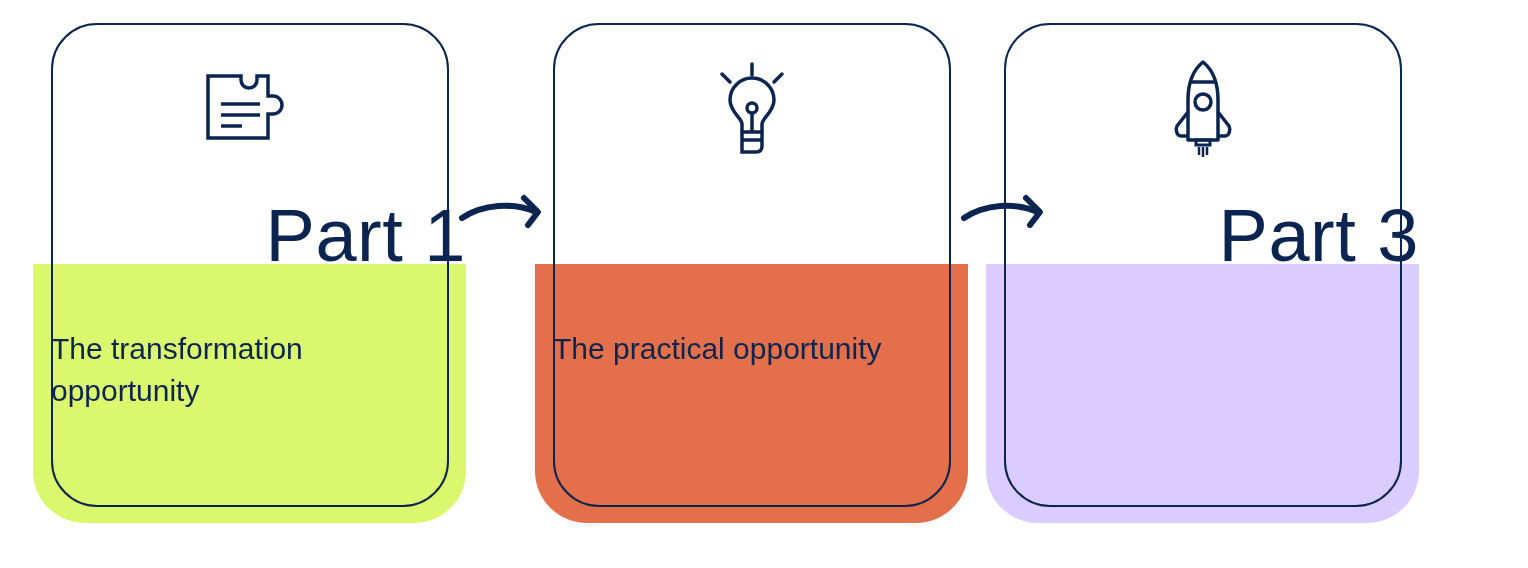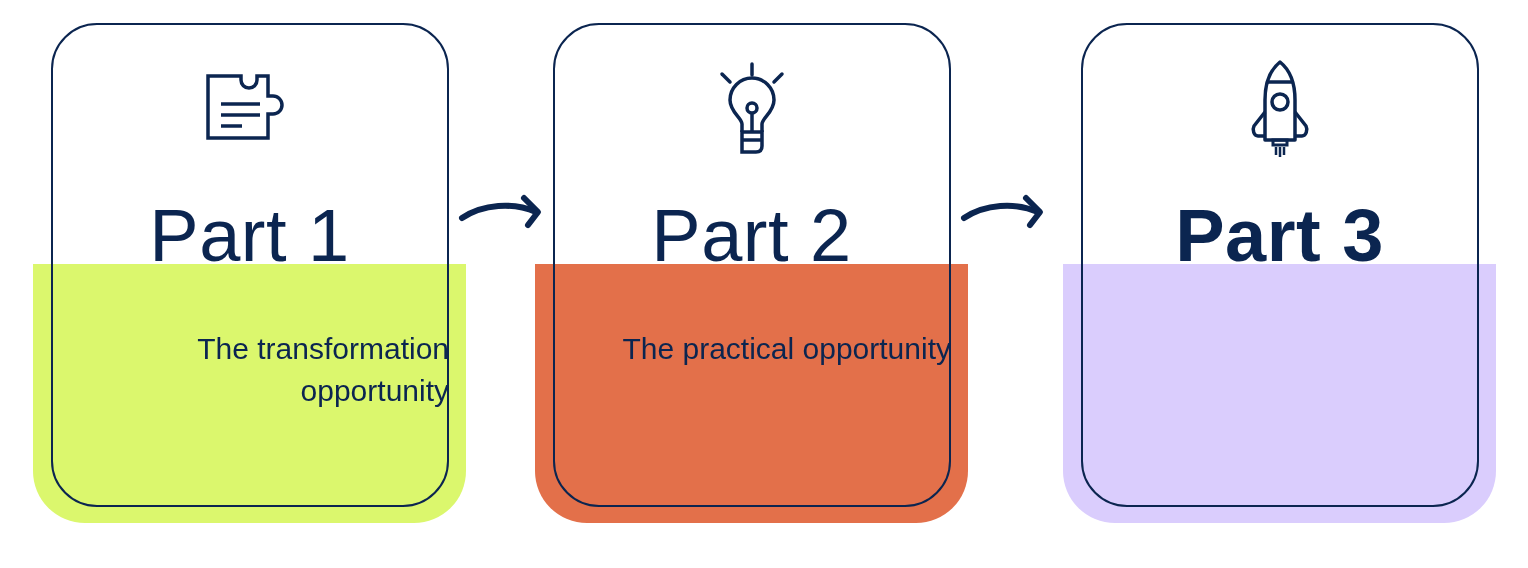--- a/index.html
+++ b/index.html
@@ -13,26 +13,26 @@
     .block {
       position: absolute; left: 0; top: 264px; width: 433px; height: 259px;
       border-radius: 0 0 52px 52px;
     }
     .card {
       position: absolute; left: 18px; top: 23px; width: 394px; height: 480px;
       border: 2px solid #0b2550; border-radius: 46px;
     }
     .icon { position: absolute; left: 0; width: 433px; top: 60px; height: 100px; display: flex; justify-content: center; }
     .title {
-      position: absolute; left: 0; width: 433px; top: 191px; text-align: center;
+      position: absolute; left: 0; width: 433px; top: 191px; text-align: right;
       font-size: 74px; line-height: 90px; height: 73px; overflow: hidden;
       color: #0b2550; letter-spacing: 0.5px;
     }
     .desc {
-      position: absolute; left: 18px; width: 398px; top: 328px; text-align: right;
+      position: absolute; left: 18px; width: 398px; top: 328px; text-align: left;
       font-size: 30px; line-height: 42px; color: #0b2550;
     }
     .arrow { position: absolute; top: 190px; width: 90px; height: 45px; }
   </style>
 </head>
 <body>
 
 <div class="step" style="left:33px;">
   <div class="block" style="background:#dbf76d;"></div>
   <div class="card"></div>
@@ -61,30 +61,29 @@
       <line x1="50" y1="4" x2="50" y2="15" stroke="#0b2550" stroke-width="3.5" stroke-linecap="round"></line>
       <line x1="20" y1="14" x2="28" y2="22" stroke="#0b2550" stroke-width="3.5" stroke-linecap="round"></line>
       <line x1="80" y1="14" x2="72" y2="22" stroke="#0b2550" stroke-width="3.5" stroke-linecap="round"></line>
       <path d="M40 72 V64 C40 58, 28 52, 28 40 A22 22 0 0 1 72 40 C72 52, 60 58, 60 64 V72" fill="none" stroke="#0b2550" stroke-width="3.5"></path>
       <path d="M40 72 H60 V86 Q60 92 54 92 H40 Z" fill="none" stroke="#0b2550" stroke-width="3.5"></path>
       <line x1="40" y1="80" x2="60" y2="80" stroke="#0b2550" stroke-width="3.5"></line>
       <circle cx="50" cy="48" r="5" fill="none" stroke="#0b2550" stroke-width="3.5"></circle>
       <line x1="50" y1="53" x2="50" y2="72" stroke="#0b2550" stroke-width="3.5"></line>
     </svg>
   </div>
-  <div class="title">Part 2</div>
   <div class="desc">The practical opportunity</div>
 </div>
 
 <svg class="arrow" style="left:960px;" viewBox="0 0 90 45">
   <path d="M4 28 C 25 14, 55 12, 78 22" fill="none" stroke="#0b2550" stroke-width="6" stroke-linecap="round"></path>
   <path d="M66 8 L80 22 L70 35" fill="none" stroke="#0b2550" stroke-width="6" stroke-linecap="round" stroke-linejoin="round"></path>
 </svg>
 
-<div class="step" style="left:1063px;font-weight:bold;">
+<div class="step" style="left:986px;">
   <div class="block" style="background:#dacdfd;"></div>
   <div class="card"></div>
   <div class="icon">
     <svg width="100" height="100" viewBox="0 0 100 100">
       <path d="M50 2 C40 10, 35 24, 35 40 V80 H65 V40 C65 24, 60 10, 50 2 Z" fill="none" stroke="#0b2550" stroke-width="3.5" stroke-linejoin="round"></path>
       <path d="M37 22 H63" fill="none" stroke="#0b2550" stroke-width="3.5"></path>
       <circle cx="50" cy="42" r="8" fill="none" stroke="#0b2550" stroke-width="3.5"></circle>
       <path d="M35 52 L24 66 C22 70, 24 76, 28 76 H35" fill="none" stroke="#0b2550" stroke-width="3.5" stroke-linejoin="round"></path>
       <path d="M65 52 L76 66 C78 70, 76 76, 72 76 H65" fill="none" stroke="#0b2550" stroke-width="3.5" stroke-linejoin="round"></path>
       <rect x="43" y="80" width="14" height="5" fill="none" stroke="#0b2550" stroke-width="3"></rect>

